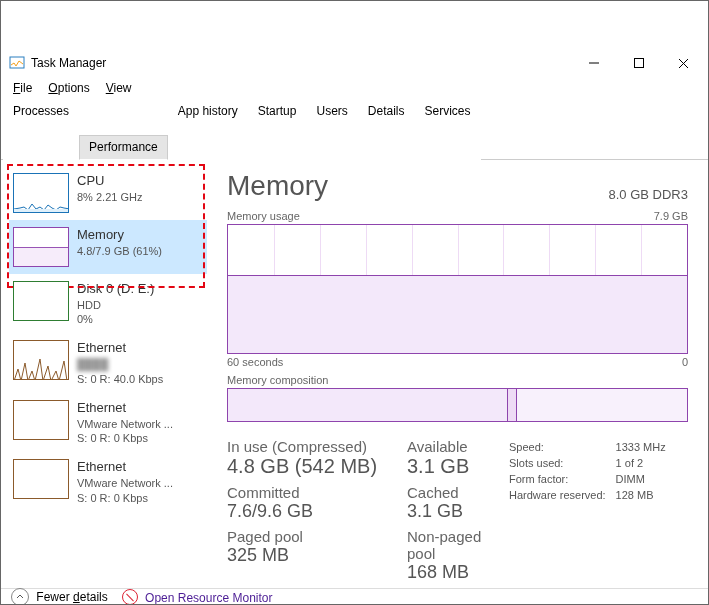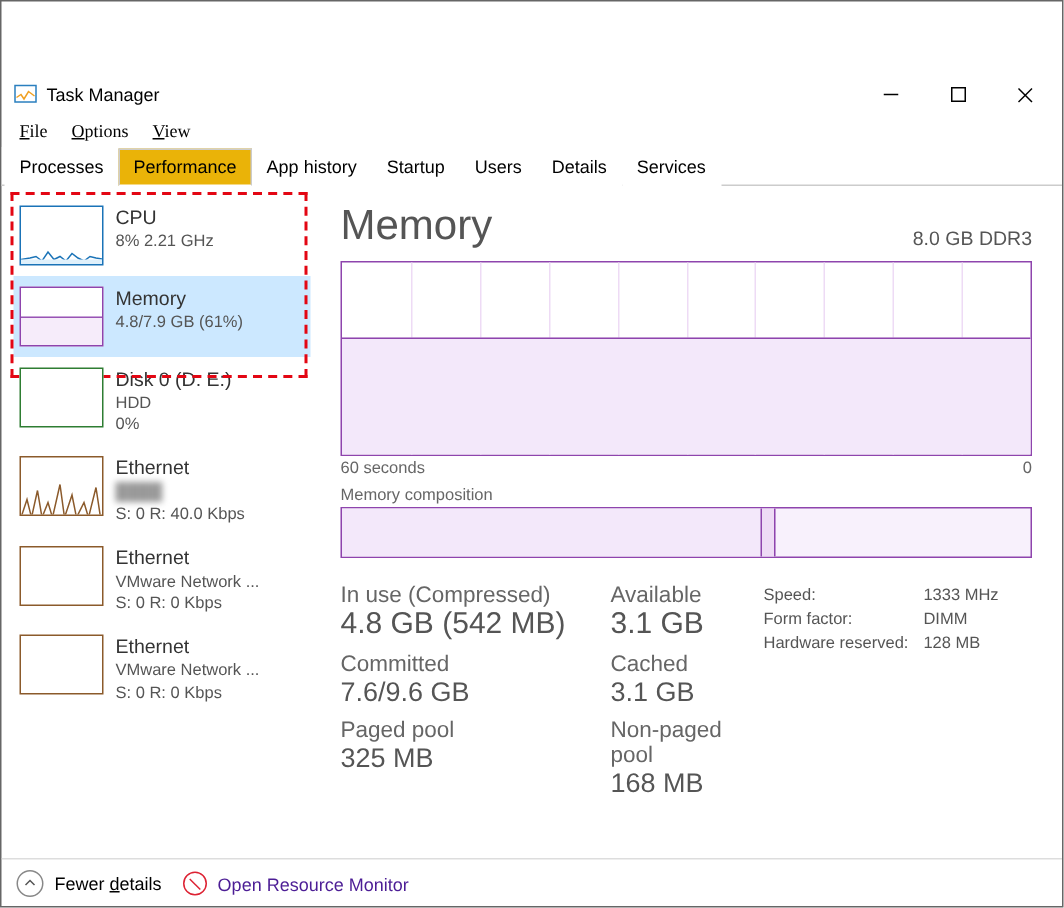--- a/index.html
+++ b/index.html
@@ -27,24 +27,23 @@
   .title-text { flex: 0 0 auto; font-size:12px; }
   .titlebar-spacer { flex: 1; }
   .win-btn {
     width: 45px; height: 30px;
     display:flex; align-items:center; justify-content:center;
   }
   
   .menubar {
     height: 20px;
     display:flex;
-    align-items:flex-start;
+    align-items:center;
     padding: 0 4px;
     font-size:12px;
-    font-family:Liberation Serif, serif;
   }
   .menubar .menu-item { padding: 2px 8px; }
   .menu-item u { text-decoration: underline; }
   
   .tabs {
     display:flex;
     border-bottom: 1px solid #ccc;
     padding-left: 2px;
     background:#fff;
   }
@@ -54,21 +53,22 @@
     position:relative;
     border: 1px solid transparent;
     border-bottom: none;
     top:1px;
     background:#fff;
     text-align:center;
   }
   .tab.active {
     border-color:#ccc;
     border-bottom: 1px solid #fff;
-    background:#eab308;
+    background:#e5e5e5;
+    margin-top:36px;
   }
   
   .body {
     display:flex;
     height: calc(100% - 30px - 20px - 27px - 32px);
   }
   .sidebar {
     width: 210px;
     padding: 6px 4px 4px 8px;
     position:relative;
@@ -155,21 +155,21 @@
   .mlabel { font-size:15px; color:#666; }
   .mval-lg { font-size:20px; color:#555; margin-bottom:6px; }
   .mval-md { font-size:18px; color:#555; margin-bottom:6px; }
   .kvtable { font-size:11px; color:#555; }
   .kvtable td { padding: 1px 8px 1px 0; }
   .kvtable .v { color:#555; }
 
   
   .footer {
     position:absolute; left:0; right:0; bottom:0;
-    height:32px; border-top:1px solid #ddd;
+    height:16px; border-top:1px solid #ddd;
     display:flex; align-items:center;
     padding: 0 10px; gap:14px;
     font-size:12px;
   }
   .chev-circle {
     width:18px; height:18px; border:1px solid #888; border-radius:50%;
     display:inline-flex; align-items:center; justify-content:center;
     margin-right:4px;
   }
   .link-blue { color:#4c1d95; }
@@ -295,20 +295,24 @@
       </div>
     </div>
   </div>
 
   <div class="detail">
     <div class="det-header">
       <span class="det-title">Memory</span>
       <span class="det-right">8.0 GB DDR3</span>
     </div>
 
+    <div class="chart-label-row">
+      <span>Memory usage</span>
+      <span>7.9 GB</span>
+    </div>
     <div class="chart">
       <div class="grid-v" style="left:10%"></div>
         <div class="grid-v" style="left:20%"></div>
       <div class="grid-v" style="left:30%"></div>
         <div class="grid-v" style="left:40%"></div>
       <div class="grid-v" style="left:50%"></div>
         <div class="grid-v" style="left:60%"></div>
       <div class="grid-v" style="left:70%"></div>
         <div class="grid-v" style="left:80%"></div>
       <div class="grid-v" style="left:90%"></div>
@@ -341,20 +345,24 @@
         <span class="mval-md">3.1 GB</span>
         <span class="mlabel">Non-paged pool</span>
         <span class="mval-md">168 MB</span>
       </div>
       <div class="mcol">
         <table class="kvtable">
           <tbody>
               <tr>
                 <td>Speed:</td>
                 <td class="v">1333 MHz</td>
+              </tr>
+          <tr>
+                <td>Slots used:</td>
+                <td class="v">1 of 2</td>
               </tr>
           <tr>
                 <td>Form factor:</td>
                 <td class="v">DIMM</td>
               </tr>
           <tr>
                 <td>Hardware reserved:</td>
                 <td class="v">128 MB</td>
               </tr>
         </tbody>

